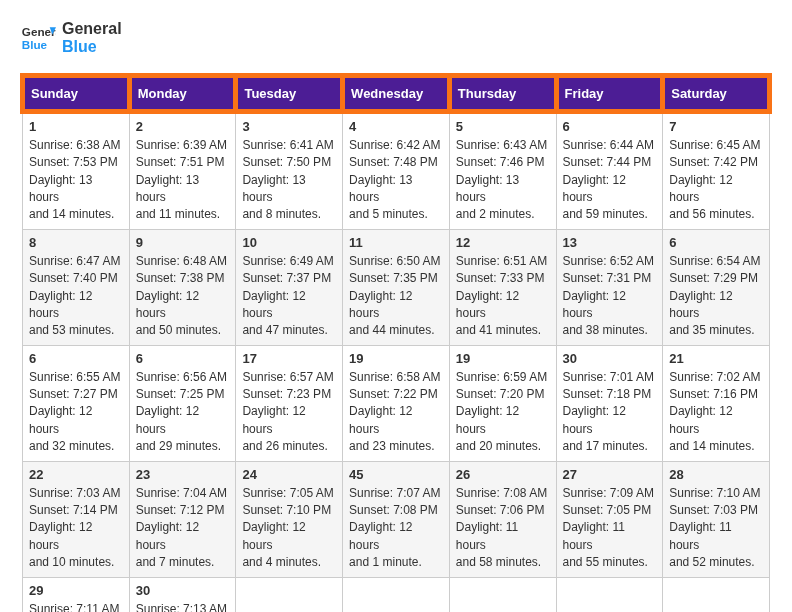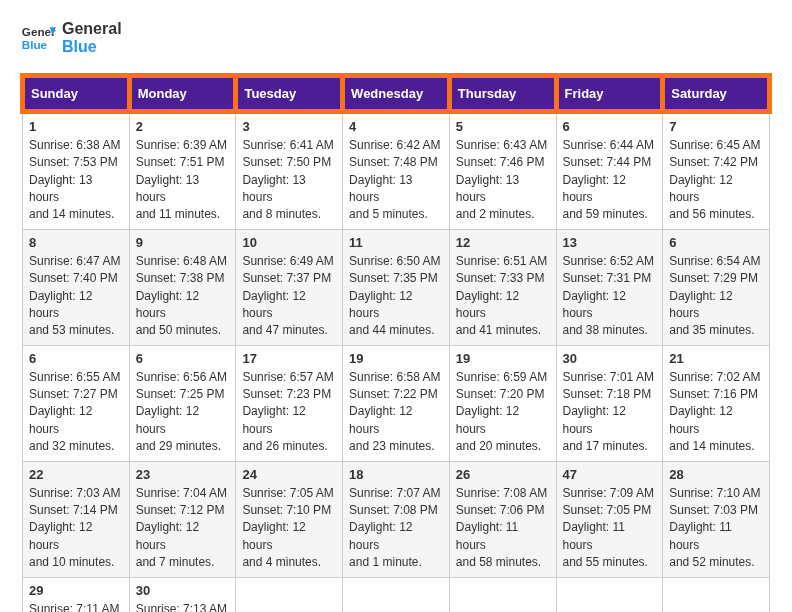--- a/index.html
+++ b/index.html
@@ -211,29 +211,29 @@
         </td>
         <td>
           <span class="day-num">23</span>
           <div class="day-info">Sunrise: 7:04 AM<br>Sunset: 7:12 PM<br>Daylight: 12 hours<br>and 7 minutes.</div>
         </td>
         <td>
           <span class="day-num">24</span>
           <div class="day-info">Sunrise: 7:05 AM<br>Sunset: 7:10 PM<br>Daylight: 12 hours<br>and 4 minutes.</div>
         </td>
         <td>
-          <span class="day-num">18</span>
+          <span class="day-num">45</span>
           <div class="day-info">Sunrise: 7:07 AM<br>Sunset: 7:08 PM<br>Daylight: 12 hours<br>and 1 minute.</div>
         </td>
         <td>
           <span class="day-num">26</span>
           <div class="day-info">Sunrise: 7:08 AM<br>Sunset: 7:06 PM<br>Daylight: 11 hours<br>and 58 minutes.</div>
         </td>
         <td>
-          <span class="day-num">47</span>
+          <span class="day-num">27</span>
           <div class="day-info">Sunrise: 7:09 AM<br>Sunset: 7:05 PM<br>Daylight: 11 hours<br>and 55 minutes.</div>
         </td>
         <td>
           <span class="day-num">28</span>
           <div class="day-info">Sunrise: 7:10 AM<br>Sunset: 7:03 PM<br>Daylight: 11 hours<br>and 52 minutes.</div>
         </td>
       </tr>
       <tr>
         <td>
           <span class="day-num">29</span>

